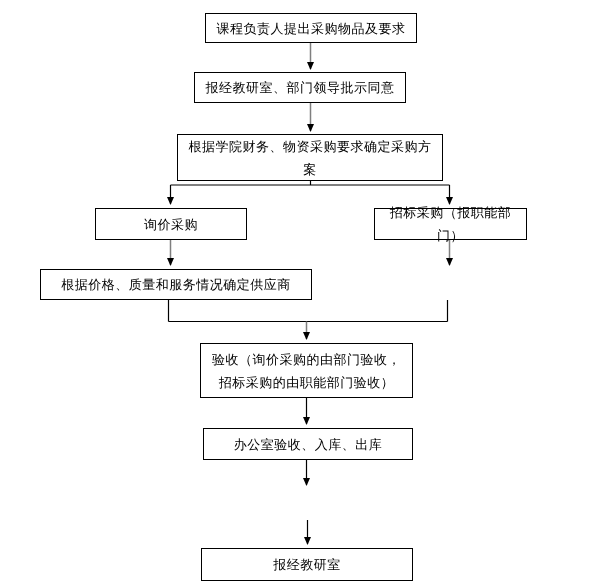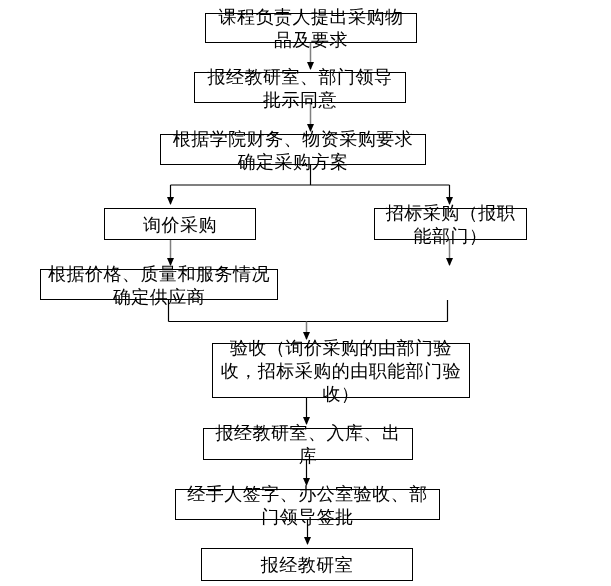--- a/index.html
+++ b/index.html
@@ -10,21 +10,21 @@
     font-family:"DejaVu Sans","Liberation Sans",sans-serif;
     overflow:hidden;
   }
   .wires{position:absolute;left:0;top:0;pointer-events:none;}
   .node{
     position:absolute;
     box-sizing:border-box;
     background:var(--box_fill,#ffffff);
     border:1px solid var(--box_border,#000000);
     color:var(--text,#000000);
-    font-size:18px;
+    font-size:13px;
     line-height:23px;
     display:flex;
     align-items:center;
     justify-content:center;
     text-align:center;
     padding:0 5px;
     letter-spacing:0.5px;
   }
 </style>
 </head>
@@ -61,30 +61,29 @@
 
     <line x1="306.5" y1="460" x2="306.5" y2="485" stroke="#000000" stroke-width="1.2" marker-end="url(#ah)"></line>
 
     <line x1="307.5" y1="520" x2="307.5" y2="544" stroke="#000000" stroke-width="1.2" marker-end="url(#ah)"></line>
   </svg>
 
   <div class="node" style="left:205px;top:13px;width:212px;height:30px">课程负责人提出采购物品及要求</div>
 
   <div class="node" style="left:194px;top:72px;width:212px;height:31px">报经教研室、部门领导批示同意</div>
 
-  <div class="node" style="left:160px;top:134px;width:266px;height:31px">根据学院财务、物资采购要求确定采购方案</div>
+  <div class="node" style="left:177px;top:134px;width:266px;height:47px">根据学院财务、物资采购要求确定采购方案</div>
 
-  <div class="node" style="left:104px;top:208px;width:152px;height:32px">询价采购</div>
+  <div class="node" style="left:95px;top:208px;width:152px;height:32px">询价采购</div>
 
   <div class="node" style="left:374px;top:208px;width:153px;height:32px">招标采购（报职能部门）</div>
 
-  <div class="node" style="left:40px;top:269px;width:238px;height:31px">根据价格、质量和服务情况确定供应商</div>
+  <div class="node" style="left:40px;top:269px;width:272px;height:31px">根据价格、质量和服务情况确定供应商</div>
 
 
-  <div class="node" style="left:212px;top:343px;width:258px;height:55px">验收（询价采购的由部门验收，招标采购的由职能部门验收）</div>
+  <div class="node" style="left:200px;top:343px;width:213px;height:55px">验收（询价采购的由部门验收，招标采购的由职能部门验收）</div>
 
-  <div class="node" style="left:203px;top:428px;width:210px;height:32px">报经教研室、入库、出库</div>
+  <div class="node" style="left:203px;top:428px;width:210px;height:32px">办公室验收、入库、出库</div>
 
-  <div class="node" style="left:175px;top:489px;width:265px;height:31px">经手人签字、办公室验收、部门领导签批</div>
 
   <div class="node" style="left:201px;top:548px;width:212px;height:33px">报经教研室</div>
 
 </div>
 
 </body></html>

